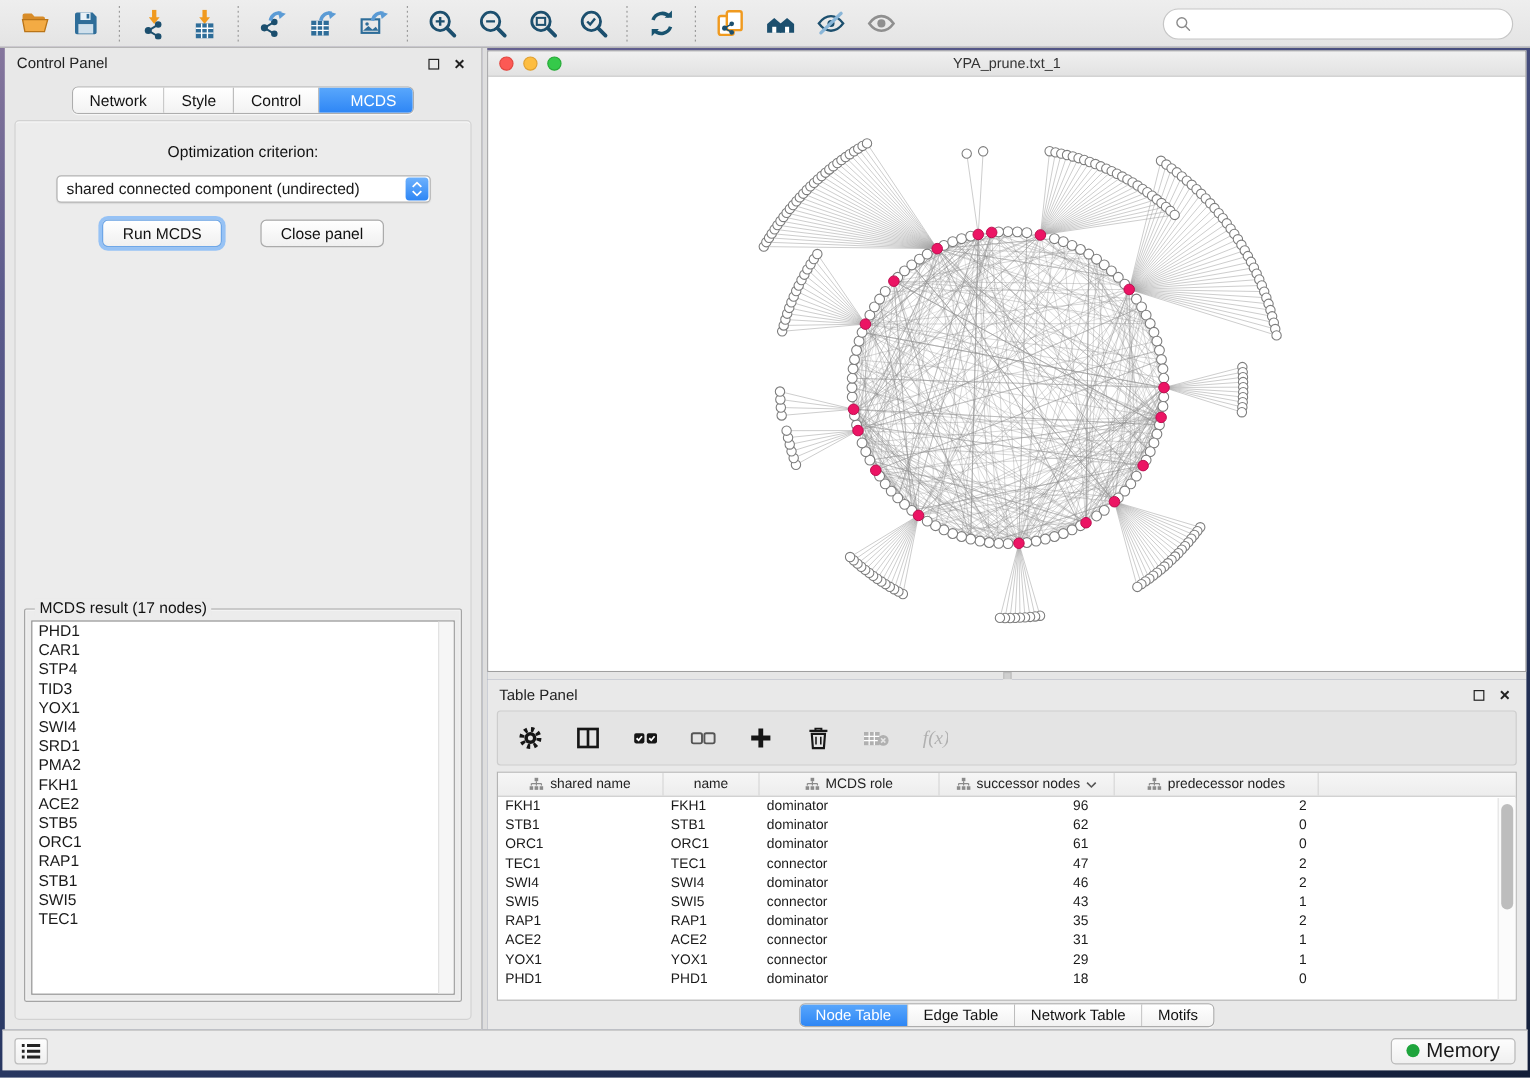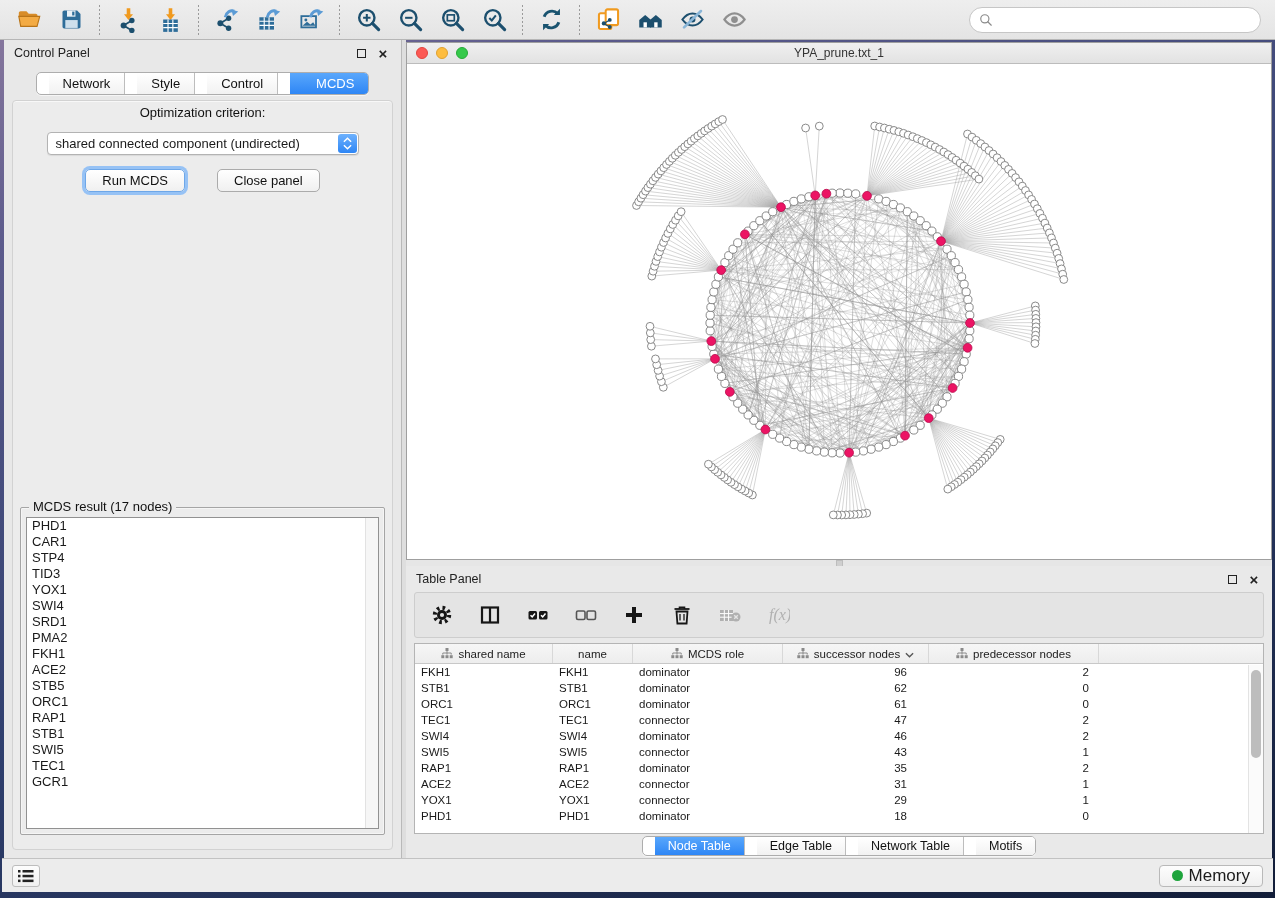--- a/index.html
+++ b/index.html
@@ -43,30 +43,30 @@
   .panel-title { font-size:12.5px; color:#222; }
   .panel-header .ph-spacer { flex:1; }
   .ph-btn { width:16px; height:16px; display:flex; align-items:center; justify-content:center;
     margin-left:6px; color:#222; }
   .float-glyph { width:9px; height:9px; border:1.6px solid #222; display:inline-block; }
   .close-glyph { font-size:15px; font-weight:bold; line-height:1; }
 
   .cp-tabs { display:flex; justify-content:center; margin-top:6px; }
   .seg { display:flex; border:1px solid #adadad; border-radius:5px; overflow:hidden; background:#fff;
     box-shadow:0 1px 0 rgba(255,255,255,.6); }
-  .seg-item { font-size:13px; padding:3px 14px; border-right:1px solid #bdbdbd; background:linear-gradient(#ffffff,#f2f2f2); color:#111;margin-left:12px; }
+  .seg-item { font-size:13px; padding:3px 14px; border-right:1px solid #bdbdbd; background:linear-gradient(#ffffff,#f2f2f2); color:#111; }
   .seg-item:last-child { border-right:none;padding-left:26px; }
   .seg-item.active { background:linear-gradient(#59a7fc,#2e86f5); color:#fff; }
 
   .cp-inner {
     position:absolute; left:8px; right:8px; top:60px; bottom:8px;
     background:#ececec; border:1px solid #d2d2d2; border-radius:4px;
     box-shadow:inset 0 1px 0 #f8f8f8;
   }
-  .opt-label { text-align:center; font-size:13px; margin-top:4px; color:#111; }
+  .opt-label { text-align:center; font-size:13px; margin-top:18px; color:#111; }
   .opt-select {
     margin:12px auto 0; width:312px; height:23px; background:#fff;
     border:1px solid #b3b3b3; border-radius:4px; display:flex; align-items:center;
     font-size:13px; padding-left:8px; position:relative;
     box-shadow:0 1px 1px rgba(0,0,0,.08);
   }
   .opt-select .stepper {
     position:absolute; right:1px; top:1px; bottom:1px; width:19px; border-radius:3px;
     background:linear-gradient(#6db1fd,#2e86f5); display:flex; flex-direction:column;
     align-items:center; justify-content:center; gap:1px;
@@ -382,21 +382,20 @@
             <div class="mcds-item">SRD1</div>
             <div class="mcds-item">PMA2</div>
             <div class="mcds-item">FKH1</div>
             <div class="mcds-item">ACE2</div>
             <div class="mcds-item">STB5</div>
             <div class="mcds-item">ORC1</div>
             <div class="mcds-item">RAP1</div>
             <div class="mcds-item">STB1</div>
             <div class="mcds-item">SWI5</div>
             <div class="mcds-item">TEC1</div>
-            <div class="mcds-item">GCR1</div>
           </div>
       </div>
     </div>
   </div>
   <div class="v-split"></div>
 
   <div class="net-window">
     <div class="net-titlebar">
       <div class="lights">
         <span class="light red"></span>

